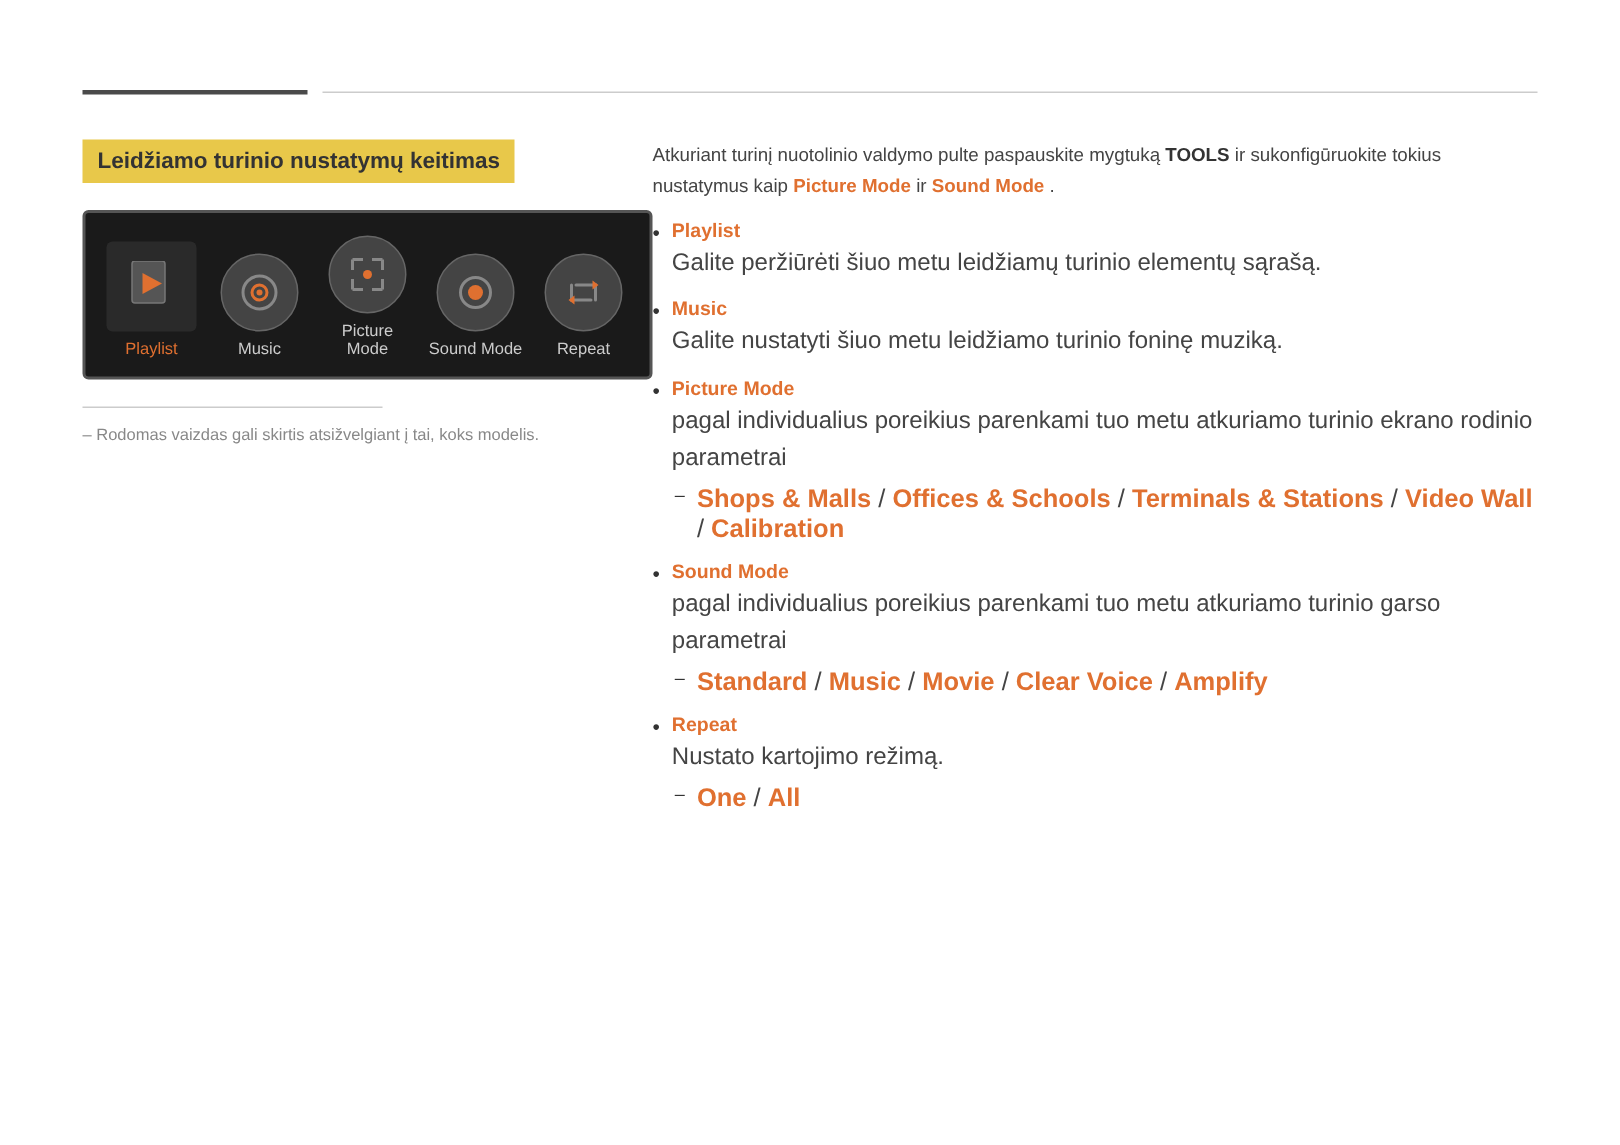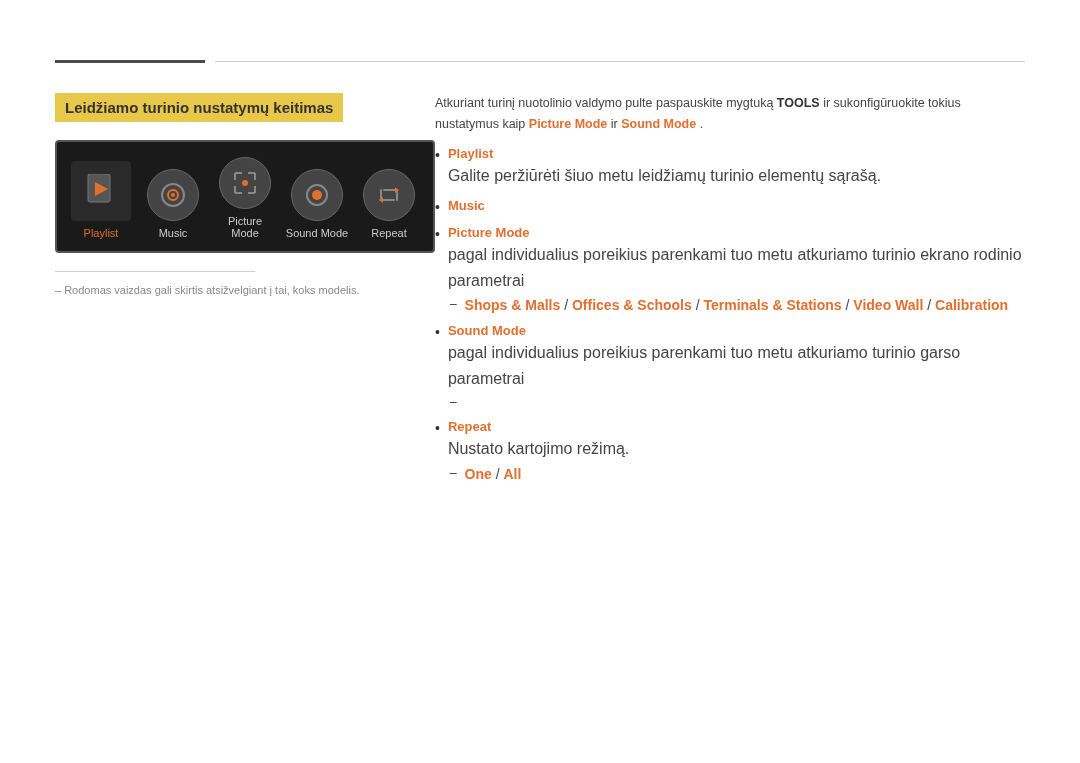--- a/index.html
+++ b/index.html
@@ -190,21 +190,21 @@
       margin-left: 2px;
     }
 
     .dash {
       color: #333;
       font-size: 12px;
       flex-shrink: 0;
     }
 
     .sub-text {
-      font-size: 14px;
+      font-size: 17px;
       color: #444;
     }
   </style>
 </head>
 <body>
 
 <div class="page-container">
 
   <div class="top-lines">
     <div class="top-line-dark"></div>
@@ -308,20 +308,21 @@
           <div class="bullet-content">
             <span class="bullet-title">Playlist</span>
             <span class="bullet-desc">Galite peržiūrėti šiuo metu leidžiamų turinio elementų sąrašą.</span>
           </div>
         </li>
 
         <li>
           <span class="bullet-dot">•</span>
           <div class="bullet-content">
             <span class="bullet-title">Music</span>
+            <span class="bullet-desc">Galite nustatyti šiuo metu leidžiamo turinio foninę muziką.</span>
           </div>
         </li>
 
         <li>
           <span class="bullet-dot">•</span>
           <div class="bullet-content">
             <span class="bullet-title">Picture Mode</span>
             <span class="bullet-desc">pagal individualius poreikius parenkami tuo metu atkuriamo turinio ekrano rodinio parametrai</span>
             <div class="sub-item">
               <span class="dash">–</span>
@@ -340,20 +341,31 @@
           </div>
         </li>
 
         <li>
           <span class="bullet-dot">•</span>
           <div class="bullet-content">
             <span class="bullet-title">Sound Mode</span>
             <span class="bullet-desc">pagal individualius poreikius parenkami tuo metu atkuriamo turinio garso parametrai</span>
             <div class="sub-item">
               <span class="dash">–</span>
+              <span class="sub-text">
+                <span class="orange-link">Standard</span>
+                <span> / </span>
+                <span class="orange-link">Music</span>
+                <span> / </span>
+                <span class="orange-link">Movie</span>
+                <span> / </span>
+                <span class="orange-link">Clear Voice</span>
+                <span> / </span>
+                <span class="orange-link">Amplify</span>
+              </span>
             </div>
           </div>
         </li>
 
         <li>
           <span class="bullet-dot">•</span>
           <div class="bullet-content">
             <span class="bullet-title">Repeat</span>
             <span class="bullet-desc">Nustato kartojimo režimą.</span>
             <div class="sub-item">

